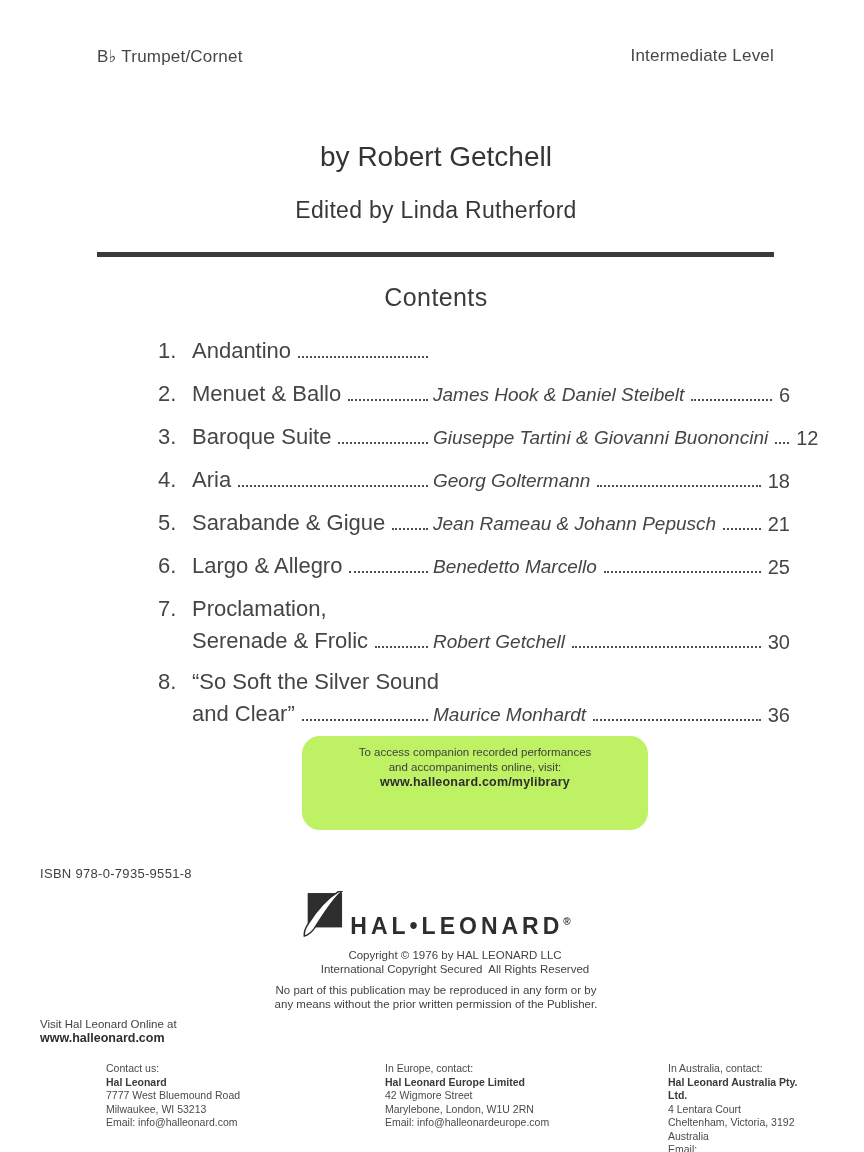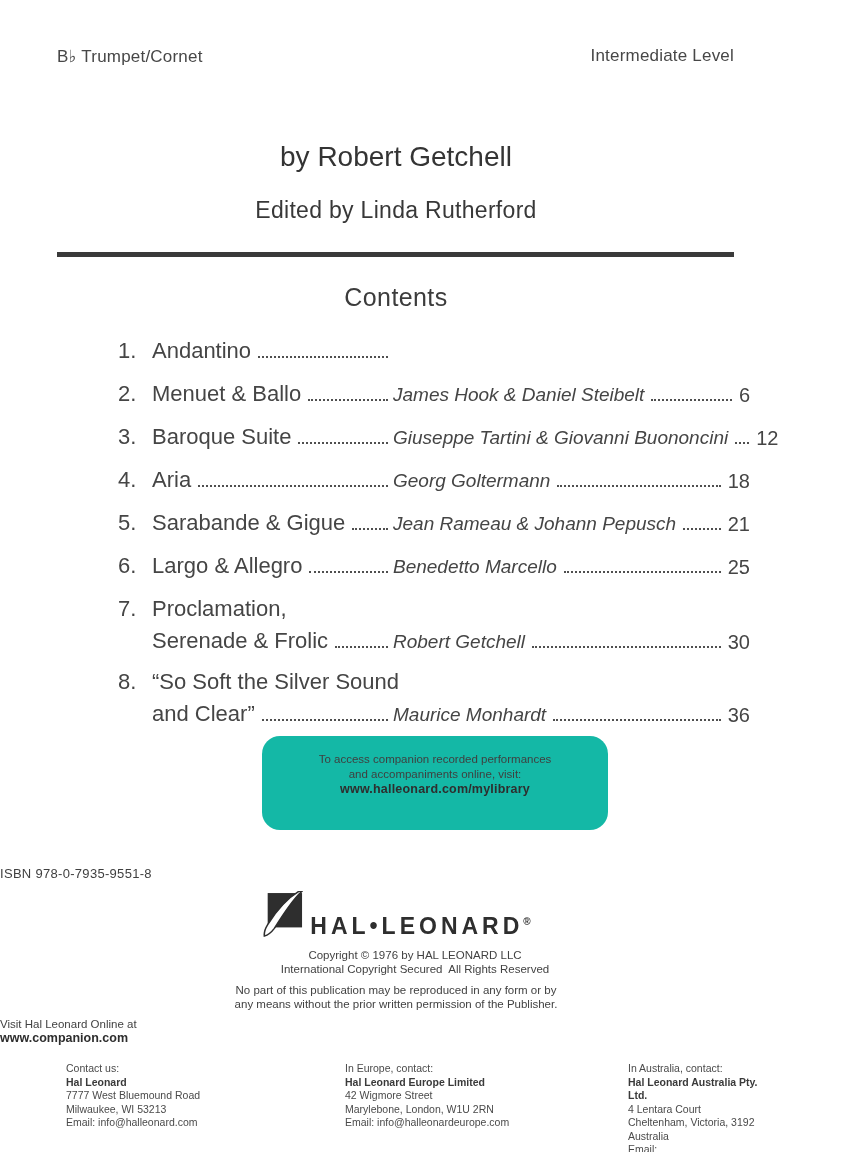--- a/index.html
+++ b/index.html
@@ -3,20 +3,21 @@
 <meta charset="utf-8">
 <style>
   html,body{margin:0;padding:0;background:#ffffff;}
   .page{
     position:relative;
     width:792px;height:1152px;
     background:#ffffff;
     font-family:"Liberation Sans","DejaVu Sans",sans-serif;
     color:#3d3d3d;
     overflow:hidden;
+    margin-left:40px;
   }
   
   .meta-row{
     position:absolute;top:46px;left:57px;right:58px;
     display:flex;justify-content:space-between;
     font-size:17px;color:#474747;letter-spacing:.2px;
   }
   .book-title{
     position:absolute;top:80px;left:0;right:0;
     text-align:center;font-size:47px;letter-spacing:1px;
@@ -46,23 +47,23 @@
   .toc-num{width:34px;flex:none;font-size:22px;}
   .toc-title{font-size:22px;white-space:nowrap;}
   .toc-composer{font-size:19px;font-style:italic;white-space:nowrap;margin-bottom:1px;}
   .toc-page{font-size:20px;flex:none;margin-left:2px;}
   .dots{flex:1;min-width:14px;border-bottom:2px dotted #4f4f4f;margin:0 5px 6px 7px;}
   .toc-line1{display:flex;align-items:flex-end;height:26px;margin-bottom:6px;}
   .toc-multi{margin-bottom:15px;margin-top:3px;}
   
   .access-box{
     position:absolute;top:736px;left:262px;width:346px;height:94px;
-    background:#14b8a6;border-radius:18px;
+    background:#bef264;border-radius:18px;
     text-align:center;font-size:11.5px;line-height:15px;color:#3f3f3f;
-    padding-top:16px;box-sizing:border-box;
+    padding-top:9px;box-sizing:border-box;
   }
   .access-url{font-weight:bold;font-size:12.5px;color:#2e2e2e;letter-spacing:.2px;}
   
   .isbn{
     position:absolute;top:866px;left:0;right:0;
     text-align:left;font-size:13px;color:#3f3f3f;letter-spacing:.3px;
   }
   .logo-row{
     position:absolute;top:895px;left:0;right:0;
     display:flex;justify-content:center;align-items:flex-end;height:48px;
@@ -249,21 +250,21 @@
     <div>International Copyright Secured&nbsp; All Rights Reserved</div>
   </div>
 
   <div class="notice">
     <div>No part of this publication may be reproduced in any form or by</div>
     <div>any means without the prior written permission of the Publisher.</div>
   </div>
 
   <div class="visit">
     <div>Visit Hal Leonard Online at</div>
-    <div class="visit-url">www.companion.com</div>
+    <div class="visit-url">www.halleonard.com</div>
   </div>
 
   <div class="contacts">
     <div class="contact-col col-us">
       <div>Contact us:</div>
       <div class="contact-name">Hal Leonard</div>
       <div>7777 West Bluemound Road</div>
       <div>Milwaukee, WI 53213</div>
       <div>Email: info@halleonard.com</div>
     </div>

